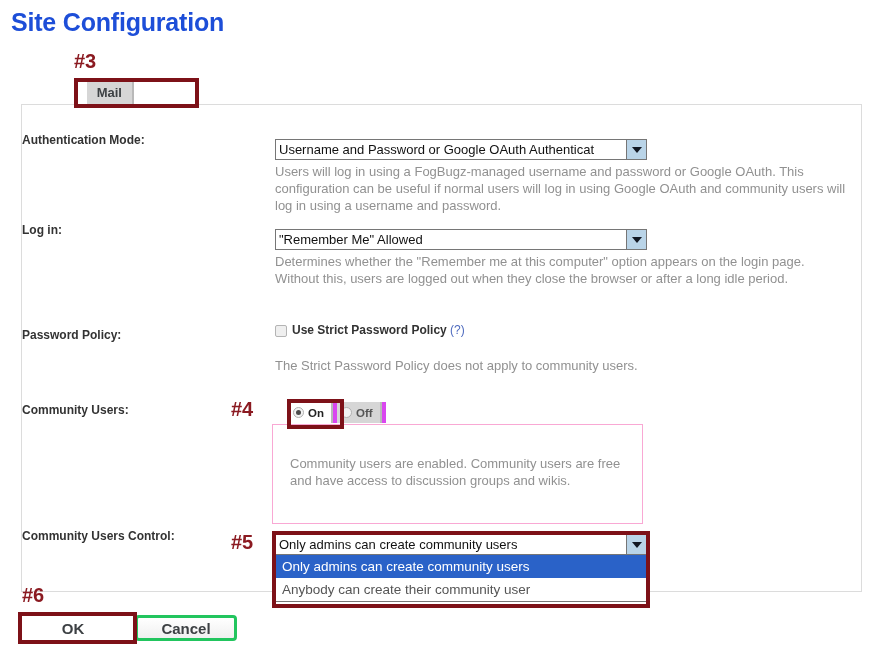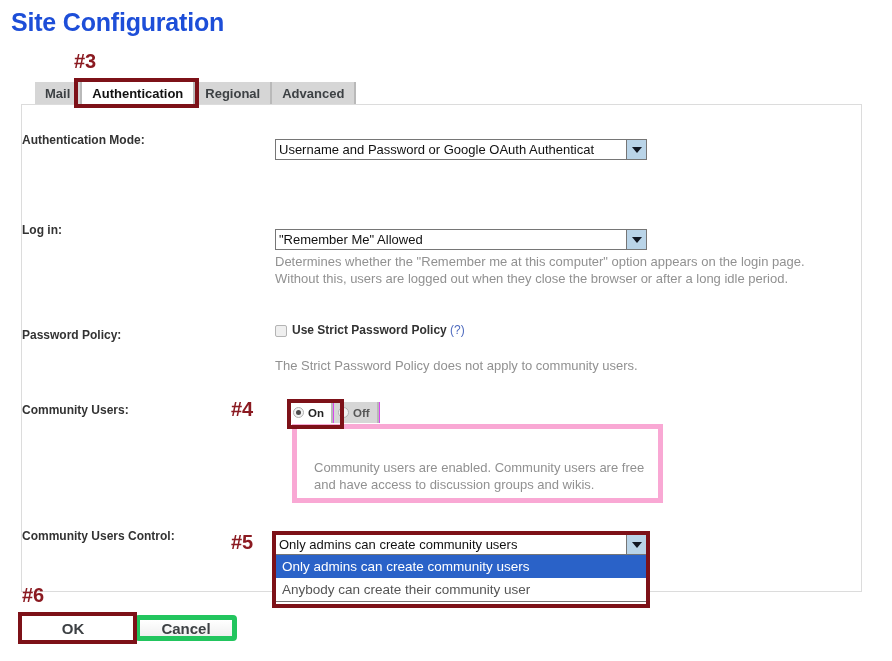--- a/index.html
+++ b/index.html
@@ -24,25 +24,26 @@
     top: 8px;
     font-size: 25px;
     font-weight: bold;
     color: #1d4ed8;
     letter-spacing: -0.2px;
   }
 
   
   #tabstrip {
     position: absolute;
-    left: 35px;
+    left: 21px;
     top: 81px;
     height: 24px;
     display: flex;
     align-items: flex-end;
+    flex-direction: column;
   }
   .tab {
     height: 23px;
     line-height: 23px;
     padding: 0 10px;
     font-size: 13px;
     font-weight: bold;
     color: #3d4144;
     background: #d6d6d6;
     border-right: 2px solid #ffffff;
@@ -193,21 +194,21 @@
     top: 402px;
     display: flex;
     align-items: flex-end;
     z-index: 20;
   }
   .rtab {
     height: 21px;
     display: flex;
     align-items: center;
     padding: 0 7px 0 4px;
-    border-right: 3px solid #d946ef;
+    border-right: 6px solid #d946ef;
     box-sizing: border-box;
     position: relative;
     background: #d6d6d6;
   }
   .rtab::after {
     content: "";
     position: absolute;
     right: -2px;
     top: 0;
     width: 2px;
@@ -239,25 +240,25 @@
   .rtab-label {
     font-size: 11.5px;
     font-weight: bold;
     color: #222222;
   }
   .rtab.off .rtab-label { color: #555555; }
 
   
   #community-info {
     position: absolute;
-    left: 292px;
+    left: 272px;
     top: 424px;
     width: 371px;
-    height: 79px;
-    border: 5px solid #f9a8d4;
+    height: 100px;
+    border: 1px solid #f9a8d4;
     box-sizing: border-box;
     background: #ffffff;
   }
   #community-info .helptext {
     position: absolute;
     left: 17px;
     top: 30px;
     width: 340px;
   }
 
@@ -265,21 +266,21 @@
   #buttons {
     position: absolute;
     left: 22px;
     top: 615px;
     display: flex;
     gap: 11px;
   }
   .btn {
     height: 26px;
     min-width: 102px;
-    border: 5px solid #22c55e;
+    border: 3px solid #22c55e;
     border-radius: 4px;
     background: linear-gradient(#ffffff, #f0f0f0);
     font-family: "Liberation Sans", sans-serif;
     font-size: 15px;
     font-weight: bold;
     color: #3d4144;
     display: flex;
     align-items: center;
     justify-content: center;
     box-sizing: border-box;
@@ -317,20 +318,21 @@
 <div id="panel"></div>
 
 <div class="row-label" style="top:133px;">Authentication Mode:</div>
 <div class="field-col" style="top:139px;">
   <div class="select">
     <div class="sel-text">Username and Password or Google OAuth Authenticat</div>
     <div class="sel-btn">
       <span class="caret"></span>
     </div>
   </div>
+  <div class="helptext" style="width:575px; margin-top:3px;">Users will log in using a FogBugz-managed username and password or Google OAuth. This configuration can be useful if normal users will log in using Google OAuth and community users will log in using a username and password.</div>
 </div>
 
 <div class="row-label" style="top:223px;">Log in:</div>
 <div class="field-col" style="top:229px;">
   <div class="select">
     <div class="sel-text">"Remember Me" Allowed</div>
     <div class="sel-btn">
       <span class="caret"></span>
     </div>
   </div>

